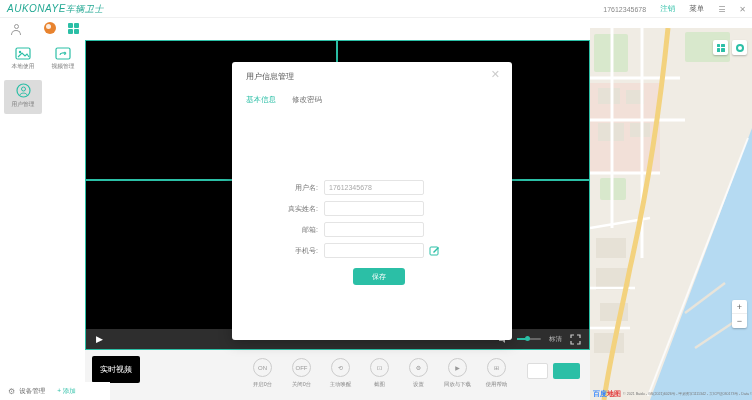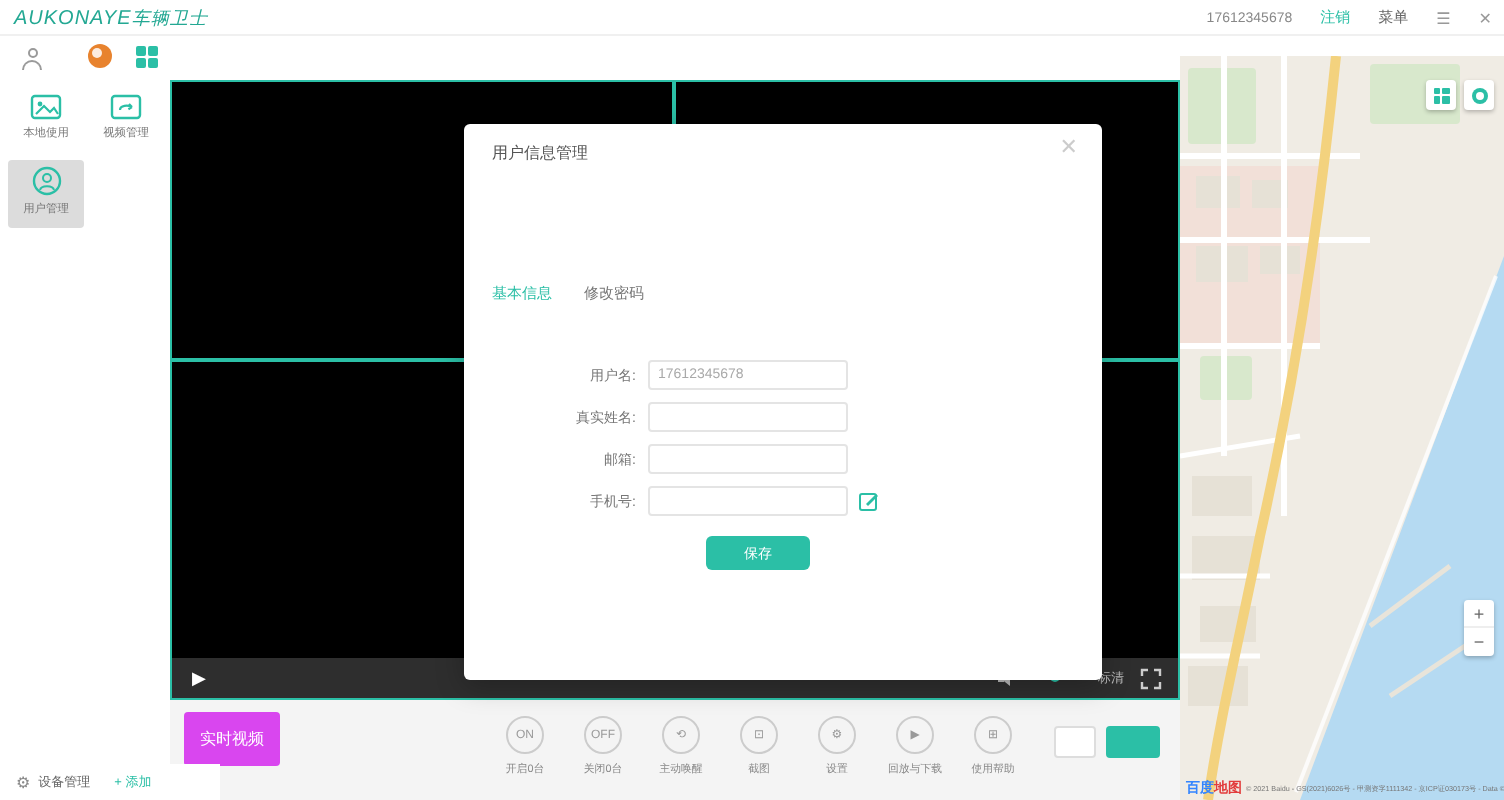--- a/index.html
+++ b/index.html
@@ -43,37 +43,37 @@
   .speaker { position:relative; width:10px; height:8px; cursor:pointer; }
   .speaker .sq { position:absolute; left:0; top:2.5px; width:3px; height:3.5px; background:#bbb; }
   .speaker .tri { position:absolute; left:1px; top:0; width:0; height:0; border-right:5px solid #bbb; border-top:4px solid transparent; border-bottom:4px solid transparent; }
   .vol-slider { position:relative; width:24px; height:2px; background:#666; border-radius:1px; cursor:pointer; }
   .vol-slider .fill { position:absolute; left:0; top:0; width:10px; height:2px; background:#2bbfa6; }
   .vol-slider .knob { position:absolute; left:8px; top:-2px; width:5px; height:5px; border-radius:50%; background:#2bbfa6; }
   .quality { font-size:6.5px; color:#bbb; cursor:pointer; }
   .fullscreen { cursor:pointer; display:flex; }
 
   
-  .modal { position:absolute; left:232px; top:62px; width:319px; height:278px; background:#fff; border-radius:3px; box-shadow:0 3px 14px rgba(0,0,0,.25); z-index:30; }
+  .modal { position:absolute; left:232px; top:62px; width:280px; height:278px; background:#fff; border-radius:3px; box-shadow:0 3px 14px rgba(0,0,0,.25); z-index:30; }
   .modal-title { position:absolute; left:14px; top:9px; font-size:8px; color:#555; }
   .modal-close { position:absolute; right:12px; top:7px; font-size:11px; color:#ccc; cursor:pointer; line-height:1; }
-  .tabs { position:absolute; left:14px; top:33px; display:flex; gap:16px;margin-top:47px; }
+  .tabs { position:absolute; left:14px; top:33px; display:flex; gap:16px; }
   .tab { font-size:7.5px; color:#777; cursor:pointer; padding-bottom:2px; }
   .tab.active { color:#2bbfa6; }
   .form { position:absolute; left:0; top:118px; width:100%; }
   .frow { display:flex; align-items:center; margin-bottom:6px; }
   .frow label { width:92px; text-align:right; font-size:7px; color:#777; padding-right:6px; }
   .frow input { width:100px; height:15px; border:1px solid #e4e4e4; border-radius:2px; font-size:7px; color:#a9a9a9; padding:0 4px; outline:none; }
   .edit-ico { margin-left:5px; cursor:pointer; display:flex; }
   .save-btn { position:absolute; left:121px; top:206px; width:52px; height:17px; background:#2bbfa6; border:none; border-radius:3px; color:#fff; font-size:7px; cursor:pointer; }
 
   
   .toolbar { position:absolute; left:85px; top:350px; width:505px; height:50px; background:#f4f4f4; }
   .mode-btn { position:absolute; top:6px; height:27px; font-size:8px; border-radius:2px; cursor:pointer; display:flex; align-items:center; justify-content:center; padding:0 8px; }
-  .mode-btn.active { left:7px; background:#d946ef; color:#fff; border:none; }
+  .mode-btn.active { left:7px; background:#000000; color:#fff; border:none; }
   .mode-btn.idle { left:65px; background:#fff; color:#888; border:1px solid #ddd; }
   .actions { position:absolute; left:158px; top:8px; display:flex; }
   .action { width:39px; text-align:center; cursor:pointer; }
   .action .circ { width:19px; height:19px; margin:0 auto; border:1px solid #ccc; border-radius:50%; display:flex; align-items:center; justify-content:center; font-size:6px; color:#999; }
   .action .alabel { display:block; font-size:6px; color:#888; margin-top:3px; transform:scale(.9); white-space:nowrap; }
   .swatch-white { position:absolute; left:442px; top:13px; width:21px; height:16px; background:#fff; border:1px solid #ddd; border-radius:2px; cursor:pointer; }
   .swatch-teal { position:absolute; left:468px; top:13px; width:27px; height:16px; background:#2bbfa6; border-radius:2px; cursor:pointer; }
 
   
   .footer { position:absolute; left:0; top:382px; width:110px; height:18px; background:#fff; display:flex; align-items:center; z-index:5; }

